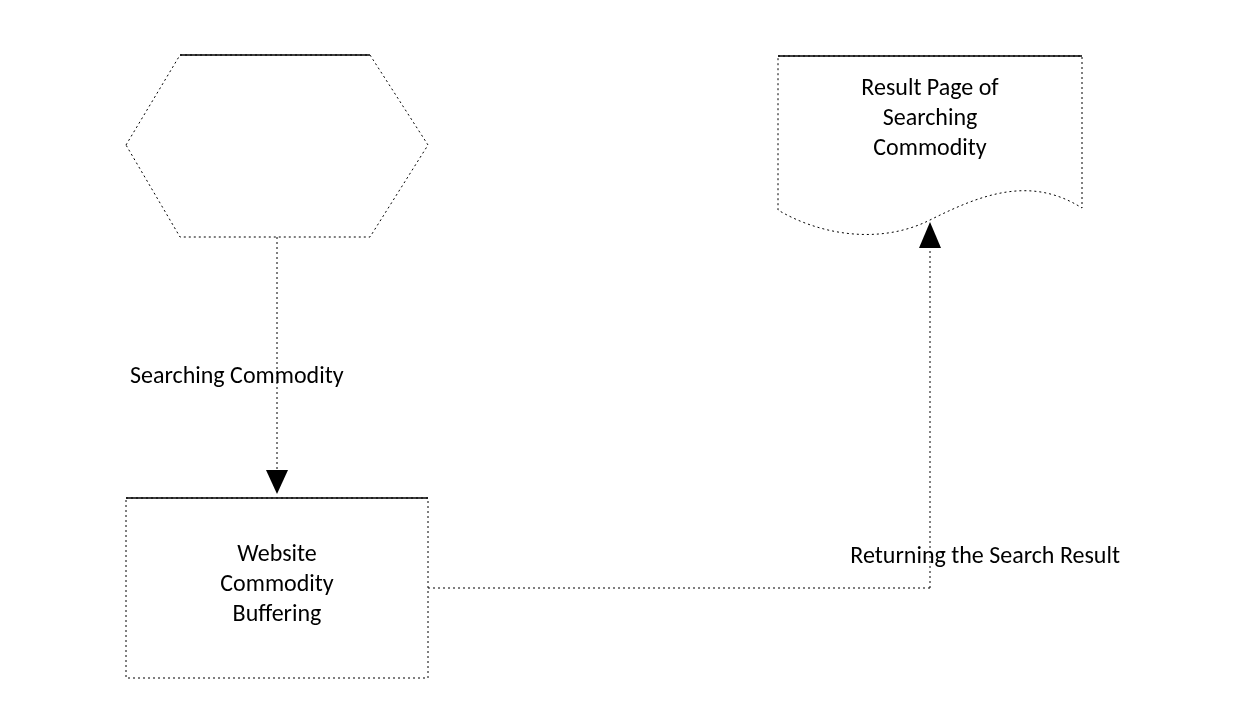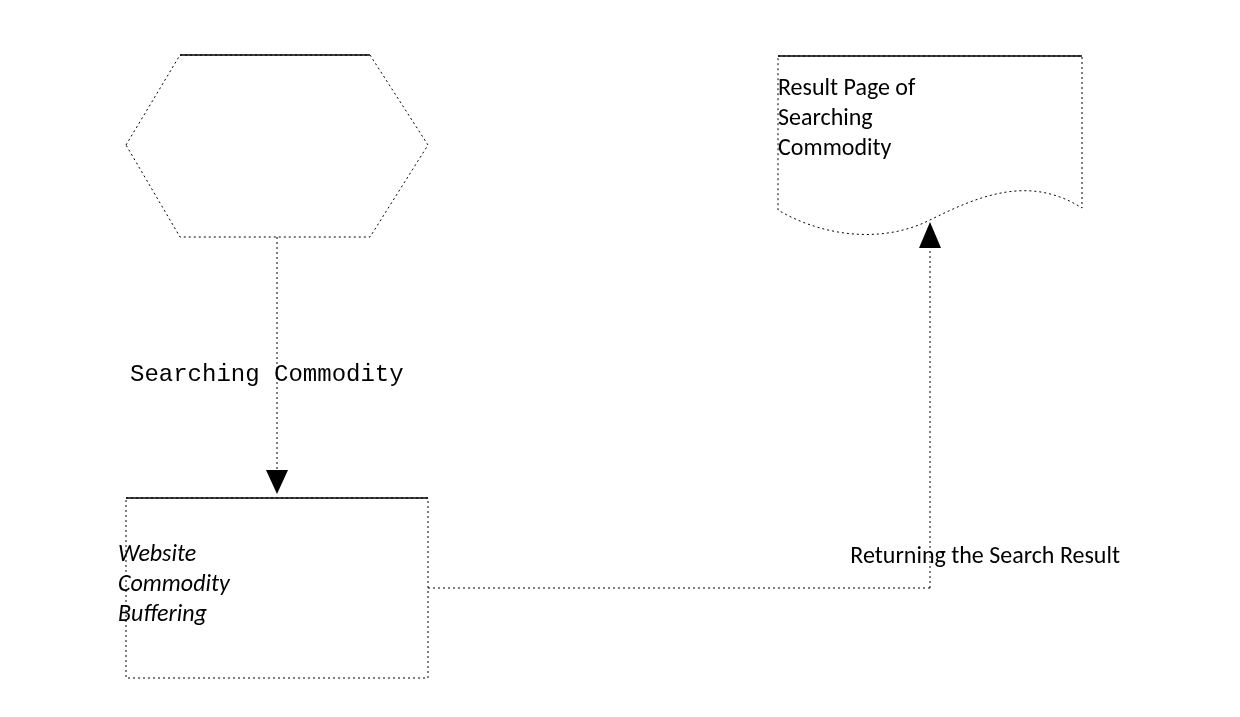--- a/index.html
+++ b/index.html
@@ -12,20 +12,21 @@
     font-size: 24px;
     color: #000000;
   }
   .canvas {
     position: relative;
     width: 1240px;
     height: 717px;
   }
   .label {
     position: absolute;
+    text-align: center;
     line-height: 1.25;
     white-space: pre-line;
   }
   svg {
     position: absolute;
     left: 0;
     top: 0;
     width: 1240px;
     height: 717px;
     overflow: visible;
@@ -80,25 +81,25 @@
 
     <g>
       <line class="dashed" x1="428" y1="588" x2="930" y2="588"></line>
       <line class="dashed" x1="930" y1="588" x2="930" y2="248"></line>
       <polygon class="arrowhead" points="930,222 919,248 941,248"></polygon>
     </g>
 
   </svg>
 
 
-  <div class="label" style="left:118px; top:538px; width:302px;font-style:italic;">Website
+  <div class="label" style="left:126px; top:538px; width:302px;">Website
 Commodity
 Buffering</div>
 
   <div class="label" style="left:778px; top:72px; width:304px;">Result Page of
 Searching
 Commodity</div>
 
-  <div class="label" style="left:130px; top:360px; width:290px; text-align:left;font-family:Liberation Mono, monospace;">Searching Commodity</div>
+  <div class="label" style="left:130px; top:360px; width:290px; text-align:left;">Searching Commodity</div>
 
   <div class="label" style="left:740px; top:540px; width:380px; text-align:right;">Returning the Search Result</div>
 
 </div>
 
 </body></html>

